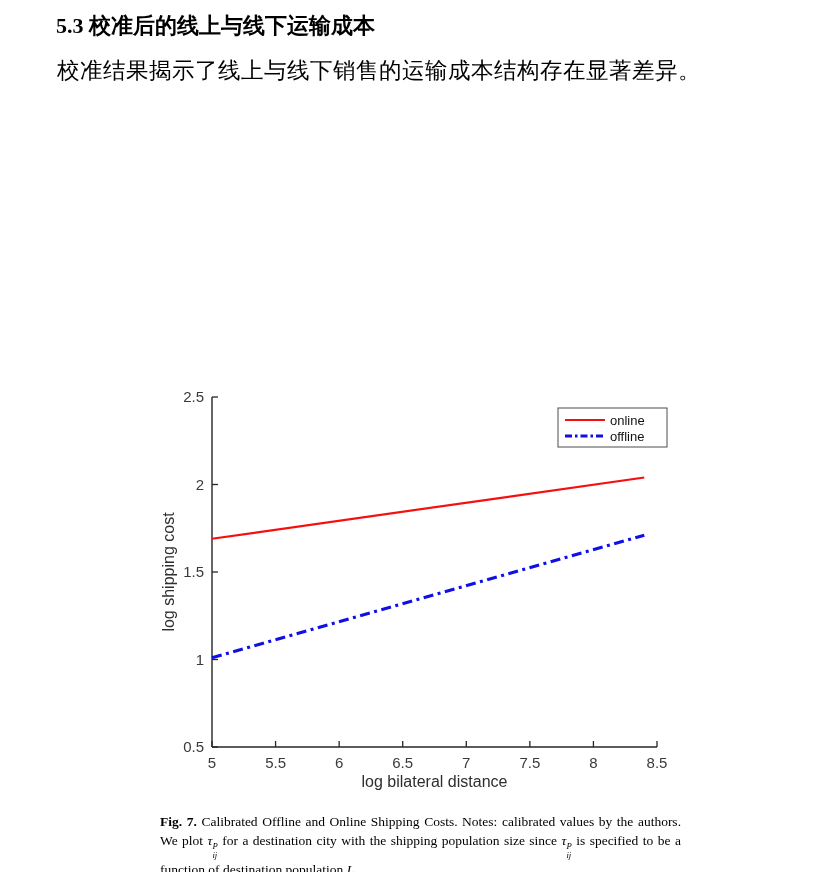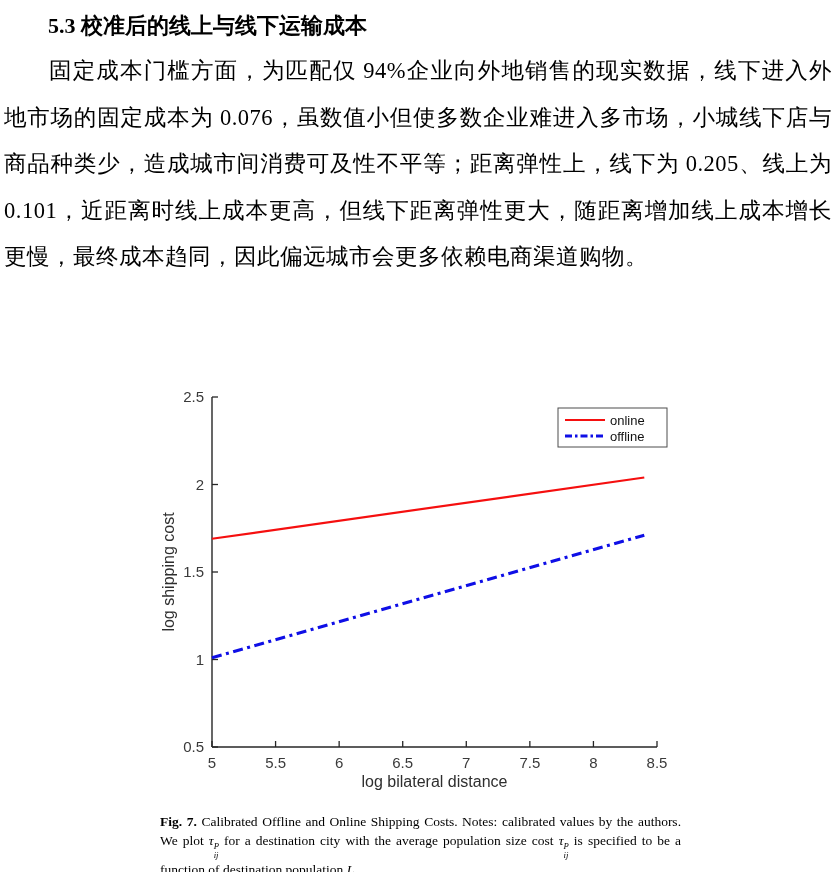--- a/index.html
+++ b/index.html
@@ -1,21 +1,21 @@
 <!DOCTYPE html>
 <html><head>
 <meta charset="utf-8">
 <style>
   html,body { margin:0; padding:0; }
   body {
     width:837px; height:872px; background:#ffffff; color:#000;
     position:relative; overflow:hidden;
     font-family:"Liberation Serif","DejaVu Serif",serif;
   }
-  .content { padding:4px 5px 0 4px; }
+  .content { padding:4px 5px 0 12px; }
   .heading {
     font-size:22px; font-weight:bold; line-height:44px;
     margin:0 0 0 44px;
   }
   .bodypara {
     font-size:22.5px; line-height:46.5px; margin:0;
     text-align:justify; text-indent:45px;
     letter-spacing:0.5px;
   }
   .figure { position:absolute; left:150px; top:385px; width:560px; height:420px; }
@@ -33,21 +33,21 @@
     display:inline-flex; flex-direction:column; align-items:flex-start;
     font-size:0.64em; line-height:1.05; vertical-align:-0.42em; font-style:italic;
   }
   .caption sub { font-size:0.64em; font-style:italic; }
 </style>
 </head>
 <body>
 
 <div class="content">
   <h2 class="heading">5.3 校准后的线上与线下运输成本</h2>
-  <p class="bodypara">固定成本门槛方面，为匹配仅 94%企业向外地销售的现实数据，线下进入外地市场的固定成本为 0.076，虽数值小但使多数企业难进入多市场，小城线下店与商品种类少，造成城市间消费可及性不平等；距离弹性上，线下为 0.205、线上为 0.101，近距离时线上成本更高，但线下距离弹性更大，随距离增加线上成本增长更慢，最终成本趋同，因此偏远城市会更多依赖电商渠道购物。</p>
+  <p class="bodypara">校准结果揭示了线上与线下销售的运输成本结构存在显著差异。</p>
 </div>
 
 <div class="figure">
   <svg id="chart-svg" width="560" height="420" viewBox="0 0 560 420">
       <line x1="62" y1="12" x2="62" y2="362" stroke="#262626" stroke-width="1.4"></line>
       <line x1="62" y1="362" x2="507" y2="362" stroke="#262626" stroke-width="1.4"></line>
       <line x1="62" y1="362" x2="62" y2="356" stroke="#262626" stroke-width="1.3"></line>
       <text x="62" y="383" text-anchor="middle" class="ticklab">5</text>
       <line x1="125.57142857142857" y1="362" x2="125.57142857142857" y2="356" stroke="#262626" stroke-width="1.3"></line>
       <text x="125.57142857142857" y="383" text-anchor="middle" class="ticklab">5.5</text>
@@ -84,19 +84,19 @@
       <text x="460" y="55.5" class="leglab">offline</text>
     </svg>
 </div>
 
 <p class="caption"><b>Fig. 7.</b>
 <span>Calibrated Offline and Online Shipping Costs. Notes: calibrated values by the authors. We plot</span>
 <span class="mathvar"><span>τ</span><span class="supsub">
         <span>P</span>
         <span>ij</span>
       </span></span>
-<span>for a destination city with the average population size cost</span>
+<span>for a destination city with the shipping population size since</span>
 <span class="mathvar"><span>τ</span><span class="supsub">
         <span>P</span>
         <span>ij</span>
       </span></span>
 <span>is specified to be a function of destination population</span>
 <span class="mathvar"><span>L</span><sub>j</sub></span><span>.</span></p>
 
 </body></html>

